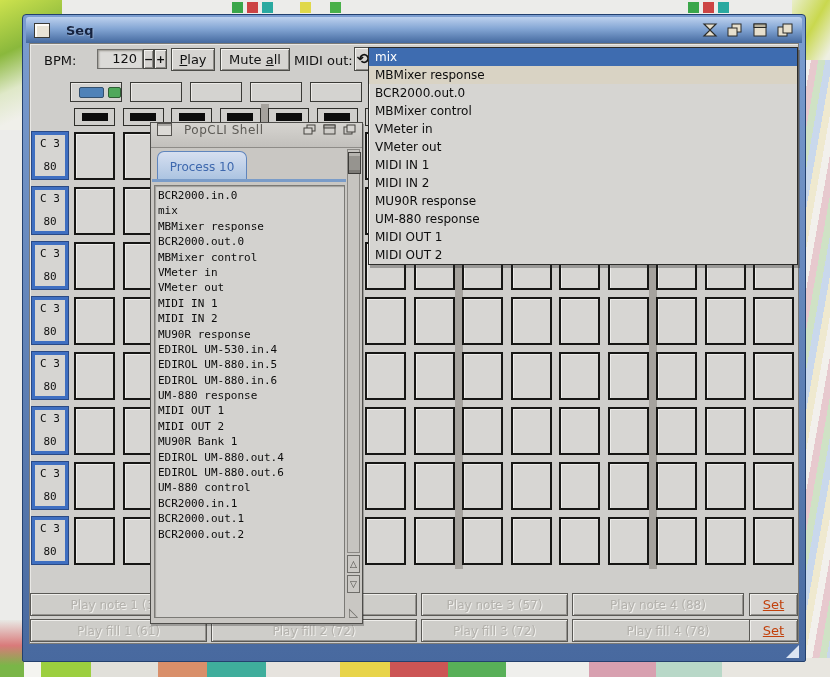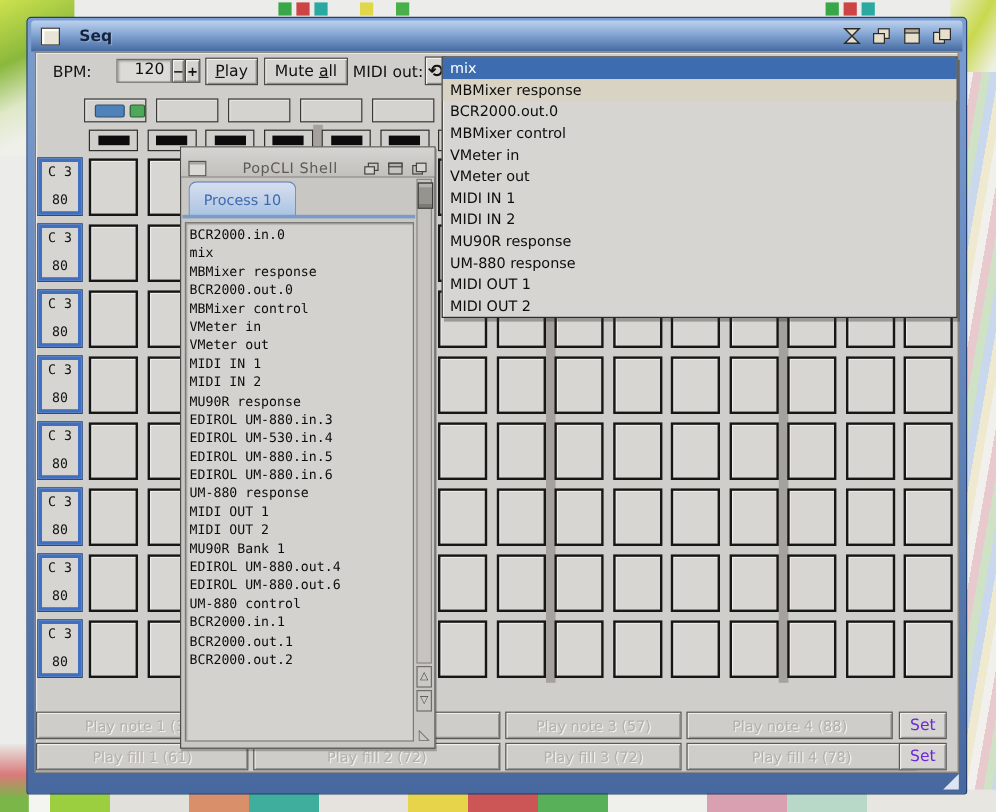--- a/index.html
+++ b/index.html
@@ -60,35 +60,35 @@
   .trklabel{position:absolute;left:2px;width:36px;height:47px;background:#d6d5d2;
      border:3px solid #3f6fc1;box-sizing:border-box;
      font-family:"DejaVu Sans Mono","Liberation Mono",monospace;font-size:11px;color:#111;
      display:flex;flex-direction:column;align-items:center;justify-content:space-between;
      padding:2px 0 3px 0;cursor:pointer;box-shadow:0 0 0 1px #2a4a86;}
   
   .bbtn{position:absolute;height:23px;background:#cecdc9;border:1px solid #5a5955;
      box-shadow:inset 1px 1px 0 #efeeeb,inset -1px -1px 0 #95938f;
      box-sizing:border-box;display:flex;align-items:center;justify-content:center;
      font-size:12px;color:#b3b1ac;text-shadow:1px 1px 0 #f1f0ed;cursor:pointer;}
-  .setbtn{position:absolute;width:40px;height:23px;color:#6d28d9;text-shadow:none;
-     background:#d6d4d1;font-size:13px;}
+  .setbtn{position:absolute;width:49px;height:23px;color:#c2410c;text-shadow:none;
+     background:#d6d4d1;font-size:13px;text-decoration:underline;}
   
   .dropdown{position:absolute;left:368px;top:47px;width:428px;z-index:6;
      background:#d6d5d2;border:1px solid #2c2c2a;
      box-shadow:inset 1px 1px 0 #efeeeb, 2px 3px 0 rgba(40,40,40,.35);}
   .dditem{height:18px;line-height:18px;font-size:12px;color:#0d0d0d;padding-left:6px;cursor:pointer;}
   .dditem.sel{background:#3e6cb0;color:#ffffff;}
   .dditem.warm{background:#d9d3c4;}
   
   .shell{position:absolute;left:150px;top:122px;width:211px;height:500px;z-index:5;
      background:#c9c7c3;border:1px solid #4e4d4a;box-shadow:1px 2px 0 rgba(40,40,40,.3);}
   .sh-title{position:absolute;left:0;top:0;right:0;height:24px;
      background:linear-gradient(180deg,#d6d4d0,#c2c0bc);border-bottom:1px solid #8e8c88;
-     display:flex;align-items:flex-end;gap:18px;}
+     display:flex;align-items:flex-start;}
   .sh-icon{width:13px;height:11px;margin-left:6px;border:1px solid #55534f;background:#dcdad6;
      box-shadow:inset 0 2px 0 #a9a7a3;}
   .sh-name{margin-left:12px;font-size:12px;color:#5c5a55;letter-spacing:.5px;}
   .sh-btns{margin-left:auto;margin-right:5px;display:flex;gap:5px;}
   .sh-btn{width:15px;height:13px;display:flex;align-items:center;justify-content:center;cursor:pointer;}
   .tab{position:absolute;left:6px;top:28px;width:88px;height:29px;
      background:linear-gradient(180deg,#d6dff0,#a9c2e0);
      border:1px solid #5f85bd;border-bottom:none;border-radius:7px 7px 0 0;
      font-size:12px;color:#3e68ae;display:flex;align-items:center;justify-content:center;cursor:pointer;}
   .tabline{position:absolute;left:1px;top:56px;right:16px;height:3px;background:#7a9cc8;}
@@ -444,21 +444,20 @@
           <div class="tline">BCR2000.in.0</div>
           <div class="tline">mix</div>
           <div class="tline">MBMixer response</div>
           <div class="tline">BCR2000.out.0</div>
           <div class="tline">MBMixer control</div>
           <div class="tline">VMeter in</div>
           <div class="tline">VMeter out</div>
           <div class="tline">MIDI IN 1</div>
           <div class="tline">MIDI IN 2</div>
           <div class="tline">MU90R response</div>
-          <div class="tline">EDIROL UM-880.in.3</div>
           <div class="tline">EDIROL UM-530.in.4</div>
           <div class="tline">EDIROL UM-880.in.5</div>
           <div class="tline">EDIROL UM-880.in.6</div>
           <div class="tline">UM-880 response</div>
           <div class="tline">MIDI OUT 1</div>
           <div class="tline">MIDI OUT 2</div>
           <div class="tline">MU90R Bank 1</div>
           <div class="tline">EDIROL UM-880.out.4</div>
           <div class="tline">EDIROL UM-880.out.6</div>
           <div class="tline">UM-880 control</div>

